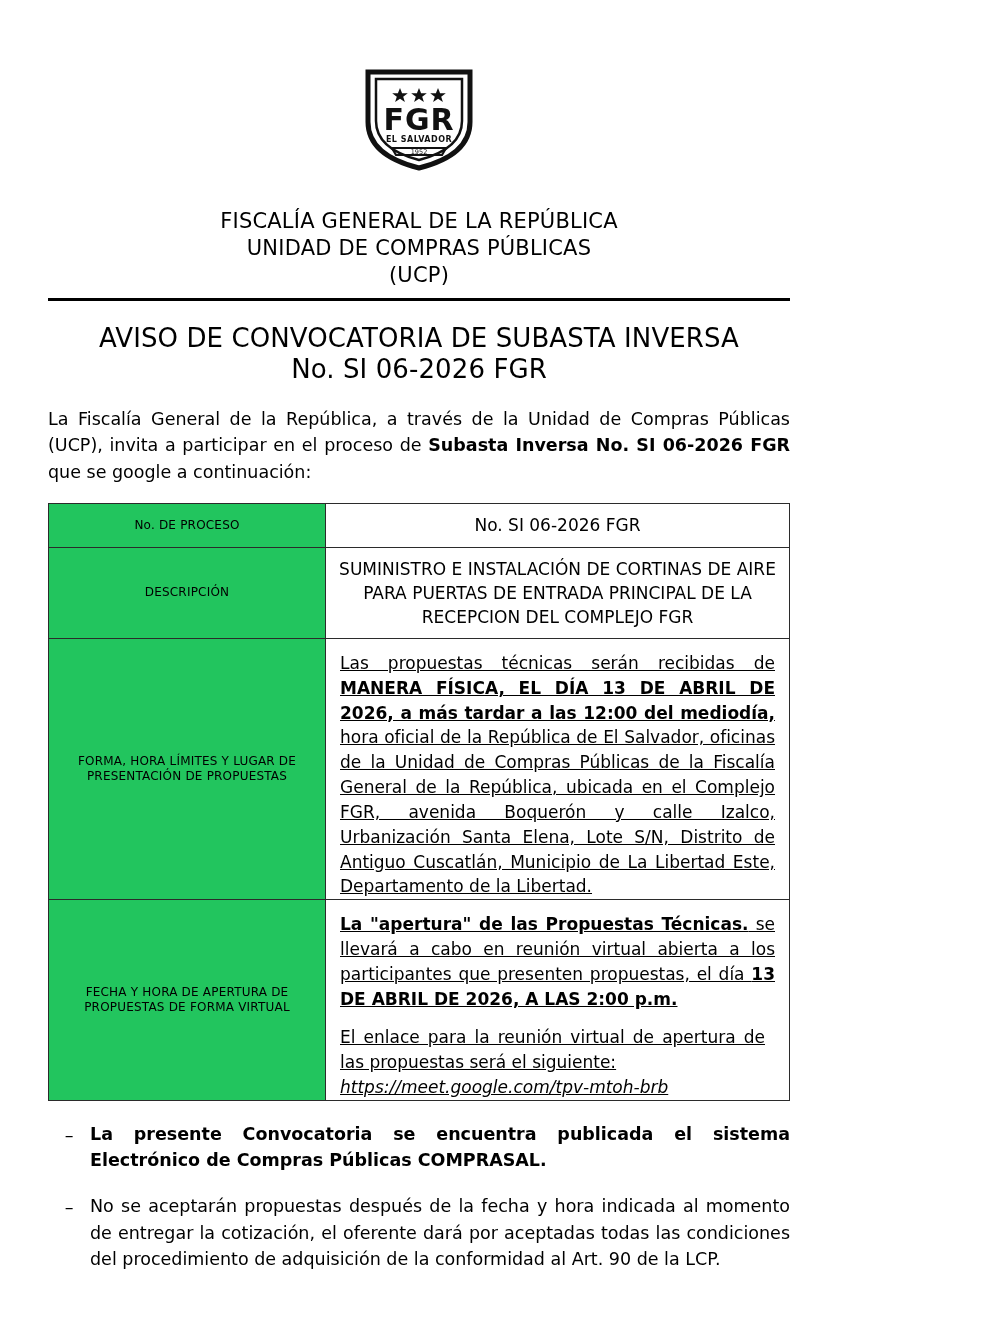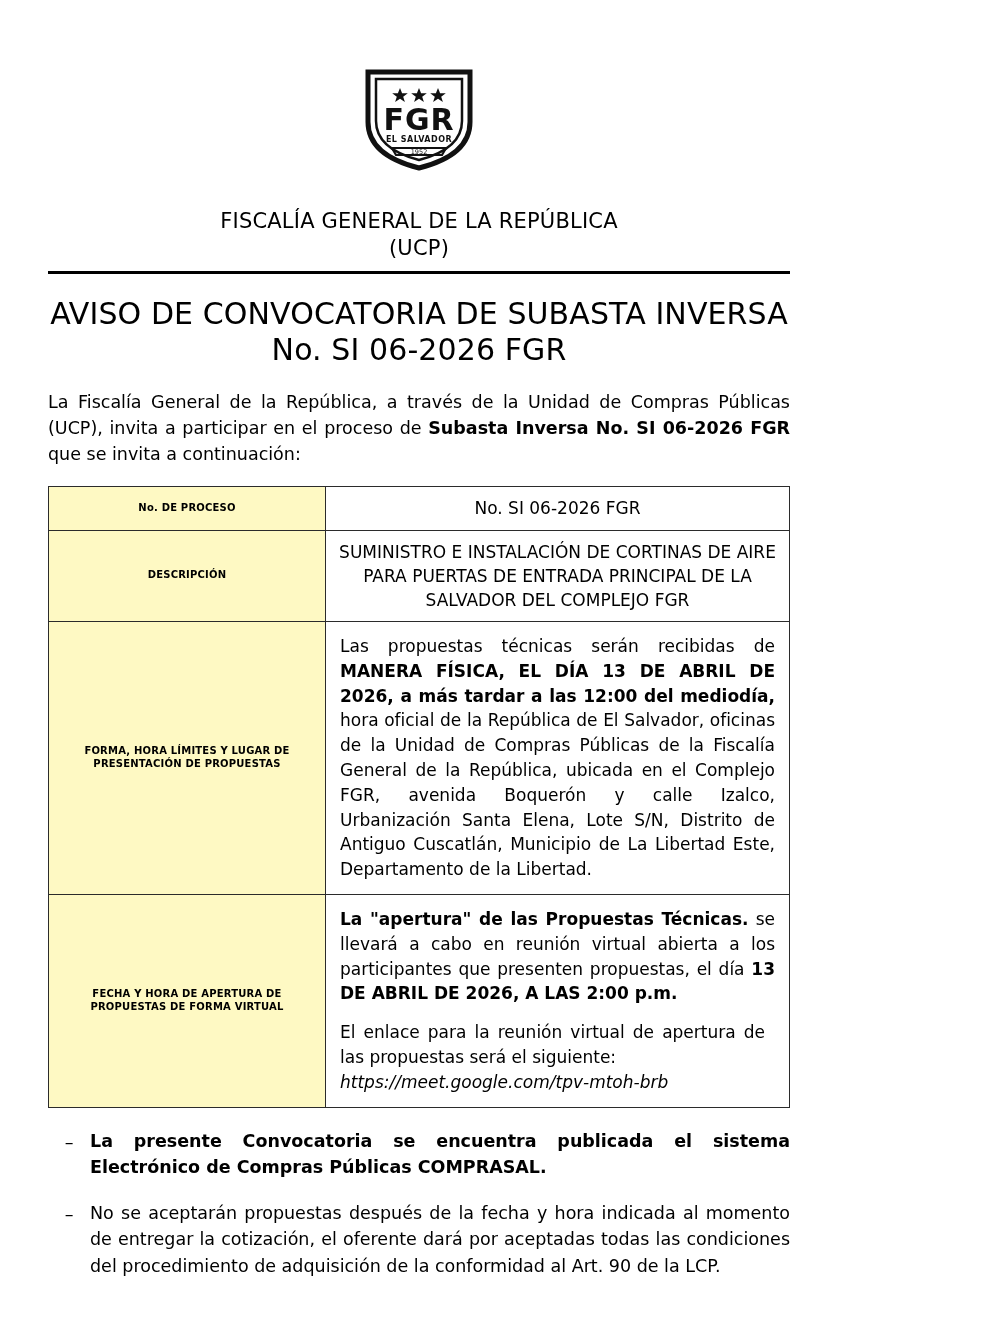--- a/index.html
+++ b/index.html
@@ -48,21 +48,21 @@
   .rule {
     border: none;
     border-top: 3px solid #000;
     margin: 9px 0 0 0;
     height: 0;
   }
 
   
   .doc-title {
     text-align: center;
-    font-size: 30px;
+    font-size: 26px;
     line-height: 1.22;
     margin-top: 22px;
     margin-bottom: 20px;
     letter-spacing: 0.1px;
   }
   .doc-title .l2 { display: block; }
 
   
   .intro {
     font-size: 17.5px;
@@ -79,36 +79,36 @@
     table-layout: fixed;
   }
   table.main td {
     border: 1px solid #2b2b2b;
     vertical-align: middle;
     padding: 9px 12px;
   }
   td.label {
     width: 252px;
     text-align: center;
-    font-size: 10px;
+    font-size: 12px;
     line-height: 1.28;
-    background: #fef9c3;
+    background: #22c55e;
     letter-spacing: 0.2px;
-    font-weight: bold;
   }
   td.value {
     font-size: 17px;
     line-height: 1.46;
   }
   td.value.center {
     text-align: center;
   }
   td.value.just {
     text-align: justify;
-    padding: 12px 14px 12px 14px;
+    padding: 12px 14px 0 14px;
+    text-decoration: underline;
   }
   td.value.tall {
     vertical-align: top;
   }
   .v-desc {
     text-align: center;
     font-size: 17px;
     line-height: 1.42;
   }
   .link-italic {
@@ -165,43 +165,44 @@
         <text x="63" y="68" text-anchor="middle" font-family="DejaVu Sans, sans-serif" font-size="30" font-weight="bold" fill="#111" letter-spacing="1">FGR</text>
         <text x="63" y="80" text-anchor="middle" font-family="DejaVu Sans, sans-serif" font-size="8" font-weight="bold" fill="#111" letter-spacing="0.5">EL SALVADOR</text>
         <path d="M36 86 L90 86 L86 93 L40 93 Z" fill="none" stroke="#111" stroke-width="2.2"></path>
         <text x="63" y="92" text-anchor="middle" font-family="DejaVu Sans, sans-serif" font-size="6.5" fill="#111">1952</text>
       </svg>
     </div>
   </div>
 
   <div class="org-header">
     <div>FISCALÍA GENERAL DE LA REPÚBLICA</div>
+    <div>UNIDAD DE COMPRAS PÚBLICAS</div>
     <div>(UCP)</div>
   </div>
   <hr class="rule">
 
   <div class="doc-title">
     <span>AVISO DE CONVOCATORIA DE SUBASTA INVERSA</span>
     <span class="l2">No. SI 06-2026 FGR</span>
   </div>
 
   <p class="intro">
-    <span>La Fiscalía General de la República, a través de la Unidad de Compras Públicas (UCP), invita a participar en el proceso de </span><b>Subasta Inversa No. SI 06-2026 FGR</b><span> que se invita a continuación:</span>
+    <span>La Fiscalía General de la República, a través de la Unidad de Compras Públicas (UCP), invita a participar en el proceso de </span><b>Subasta Inversa No. SI 06-2026 FGR</b><span> que se google a continuación:</span>
   </p>
 
   <table class="main">
     <tbody>
       <tr>
         <td class="label">No. DE PROCESO</td>
         <td class="value center">No. SI 06-2026 FGR</td>
       </tr>
       <tr>
         <td class="label">DESCRIPCIÓN</td>
         <td class="value">
-          <div class="v-desc">SUMINISTRO E INSTALACIÓN DE CORTINAS DE AIRE PARA PUERTAS DE ENTRADA PRINCIPAL DE LA SALVADOR DEL COMPLEJO FGR</div>
+          <div class="v-desc">SUMINISTRO E INSTALACIÓN DE CORTINAS DE AIRE PARA PUERTAS DE ENTRADA PRINCIPAL DE LA RECEPCION DEL COMPLEJO FGR</div>
         </td>
       </tr>
       <tr>
         <td class="label">FORMA, HORA LÍMITES Y LUGAR DE PRESENTACIÓN DE PROPUESTAS</td>
         <td class="value just tall">
           <p class="p0"><span>Las propuestas técnicas serán recibidas de </span><b>MANERA FÍSICA, EL DÍA 13 DE ABRIL DE 2026, a más tardar a las 12:00 del mediodía,</b><span> hora oficial de la República de El Salvador, oficinas de la Unidad de Compras Públicas de la Fiscalía General de la República, ubicada en el Complejo FGR, avenida Boquerón y calle Izalco, Urbanización Santa Elena, Lote S/N, Distrito de Antiguo Cuscatlán, Municipio de La Libertad Este, Departamento de la Libertad.</span></p>
         </td>
       </tr>
       <tr>
         <td class="label">FECHA Y HORA DE APERTURA DE PROPUESTAS DE FORMA VIRTUAL</td>

